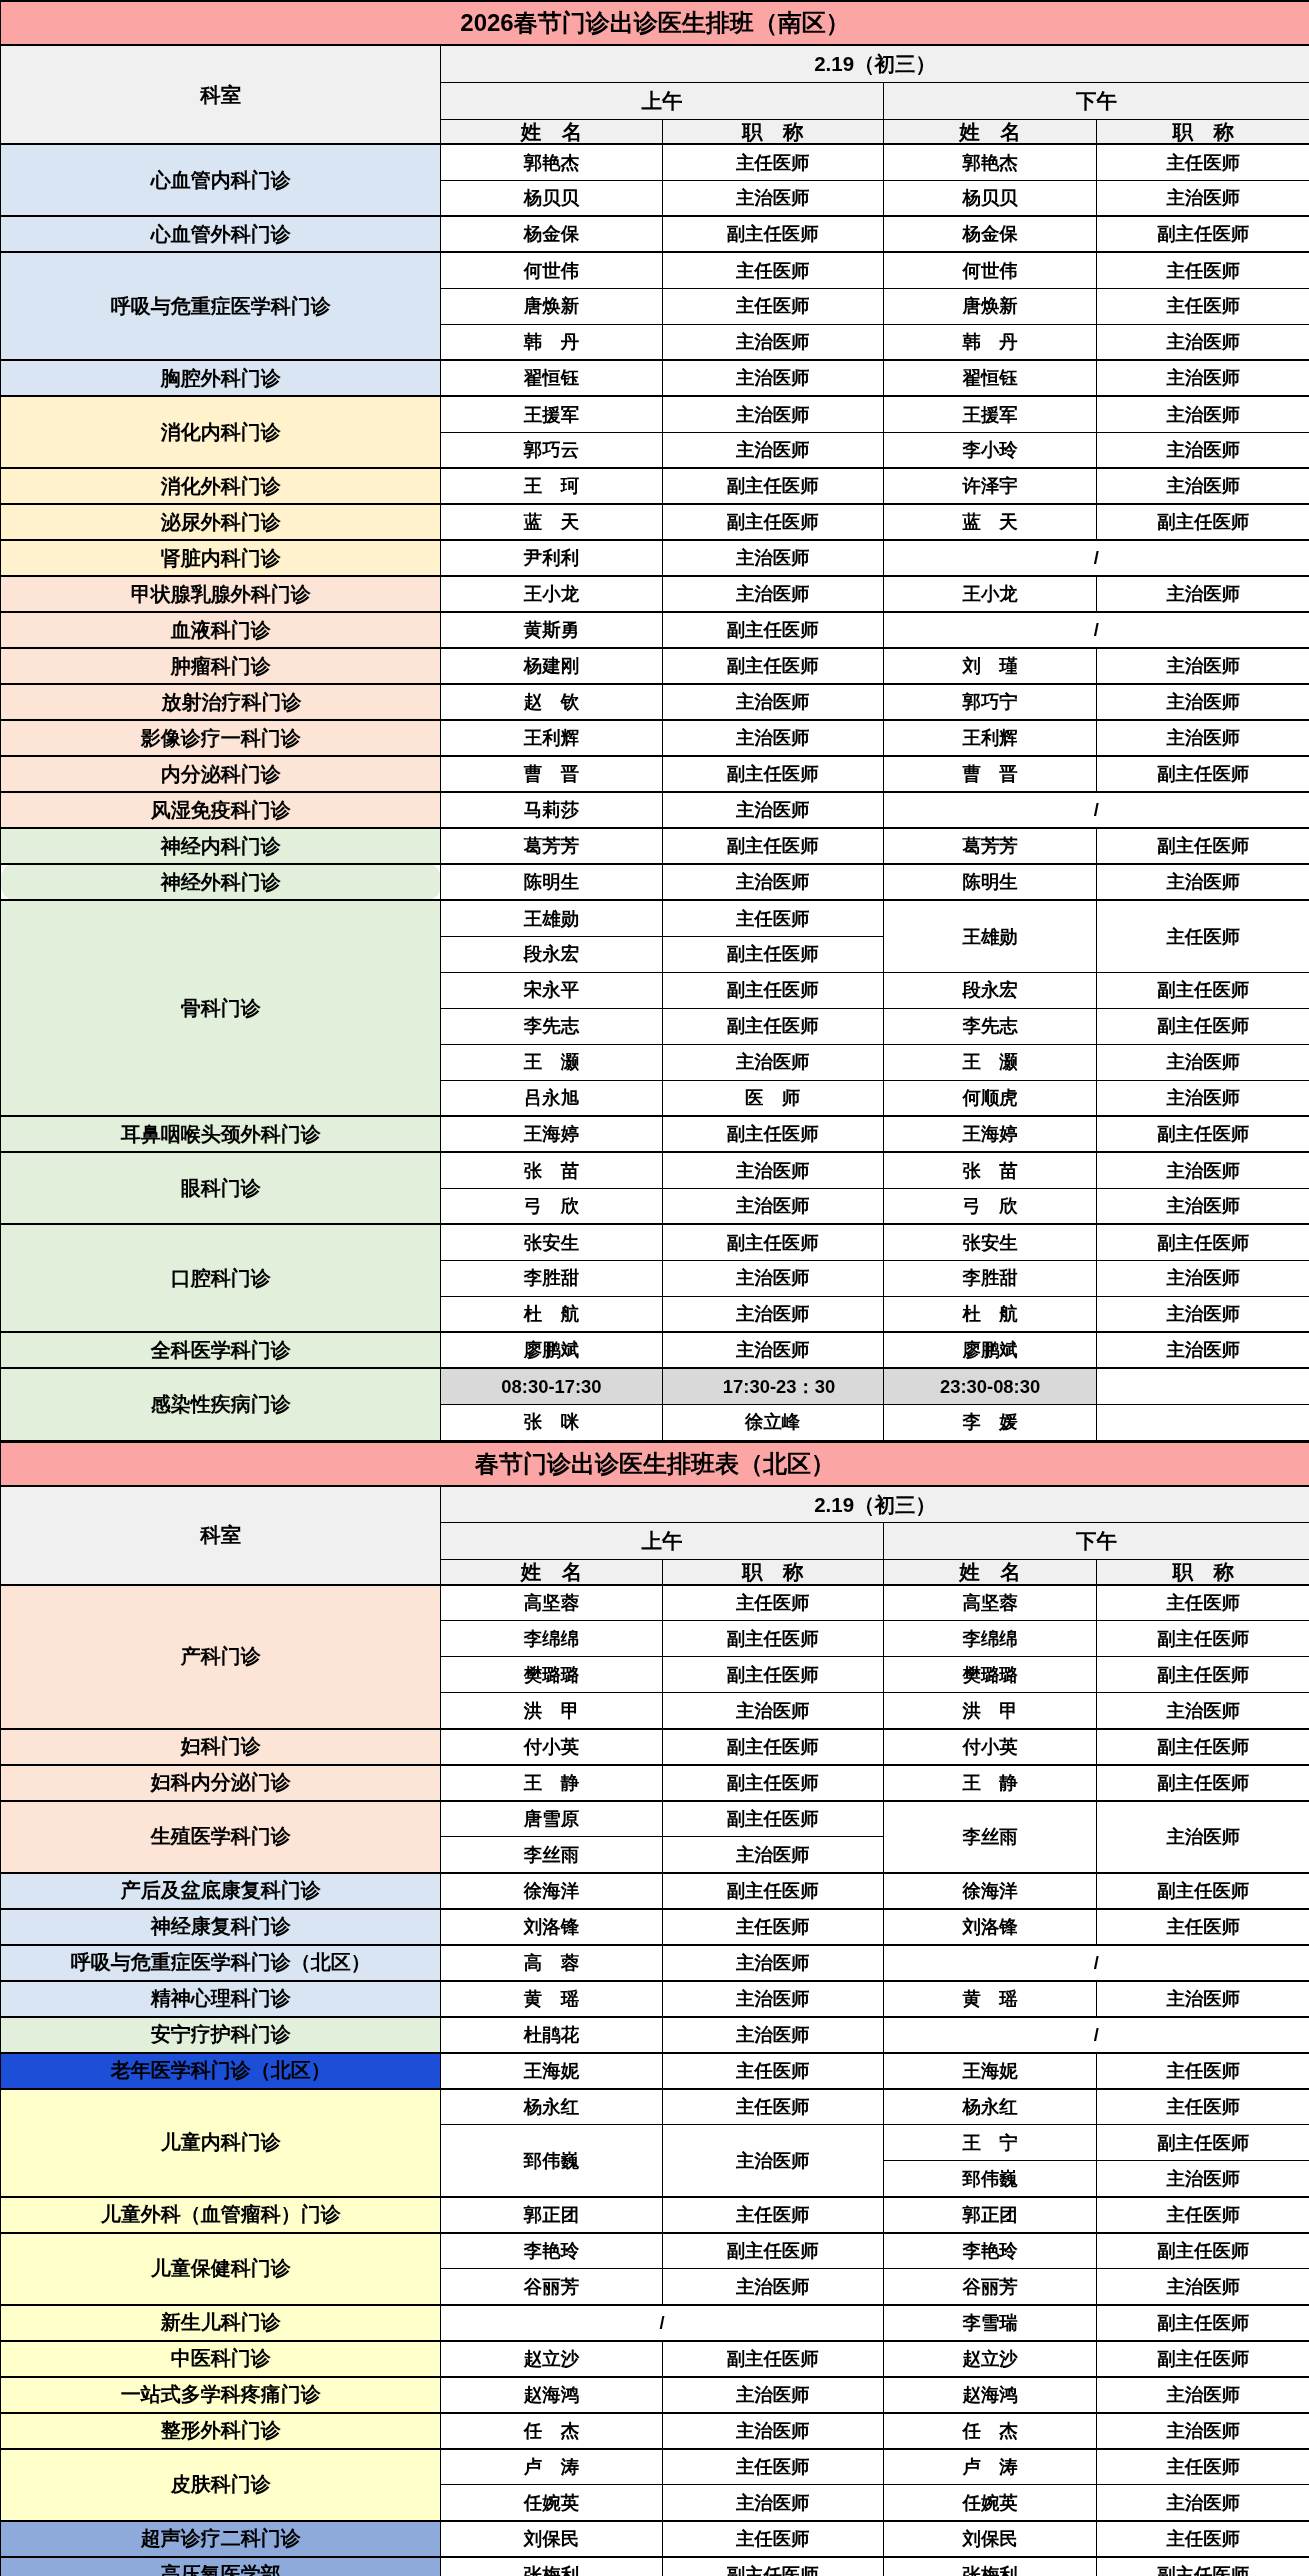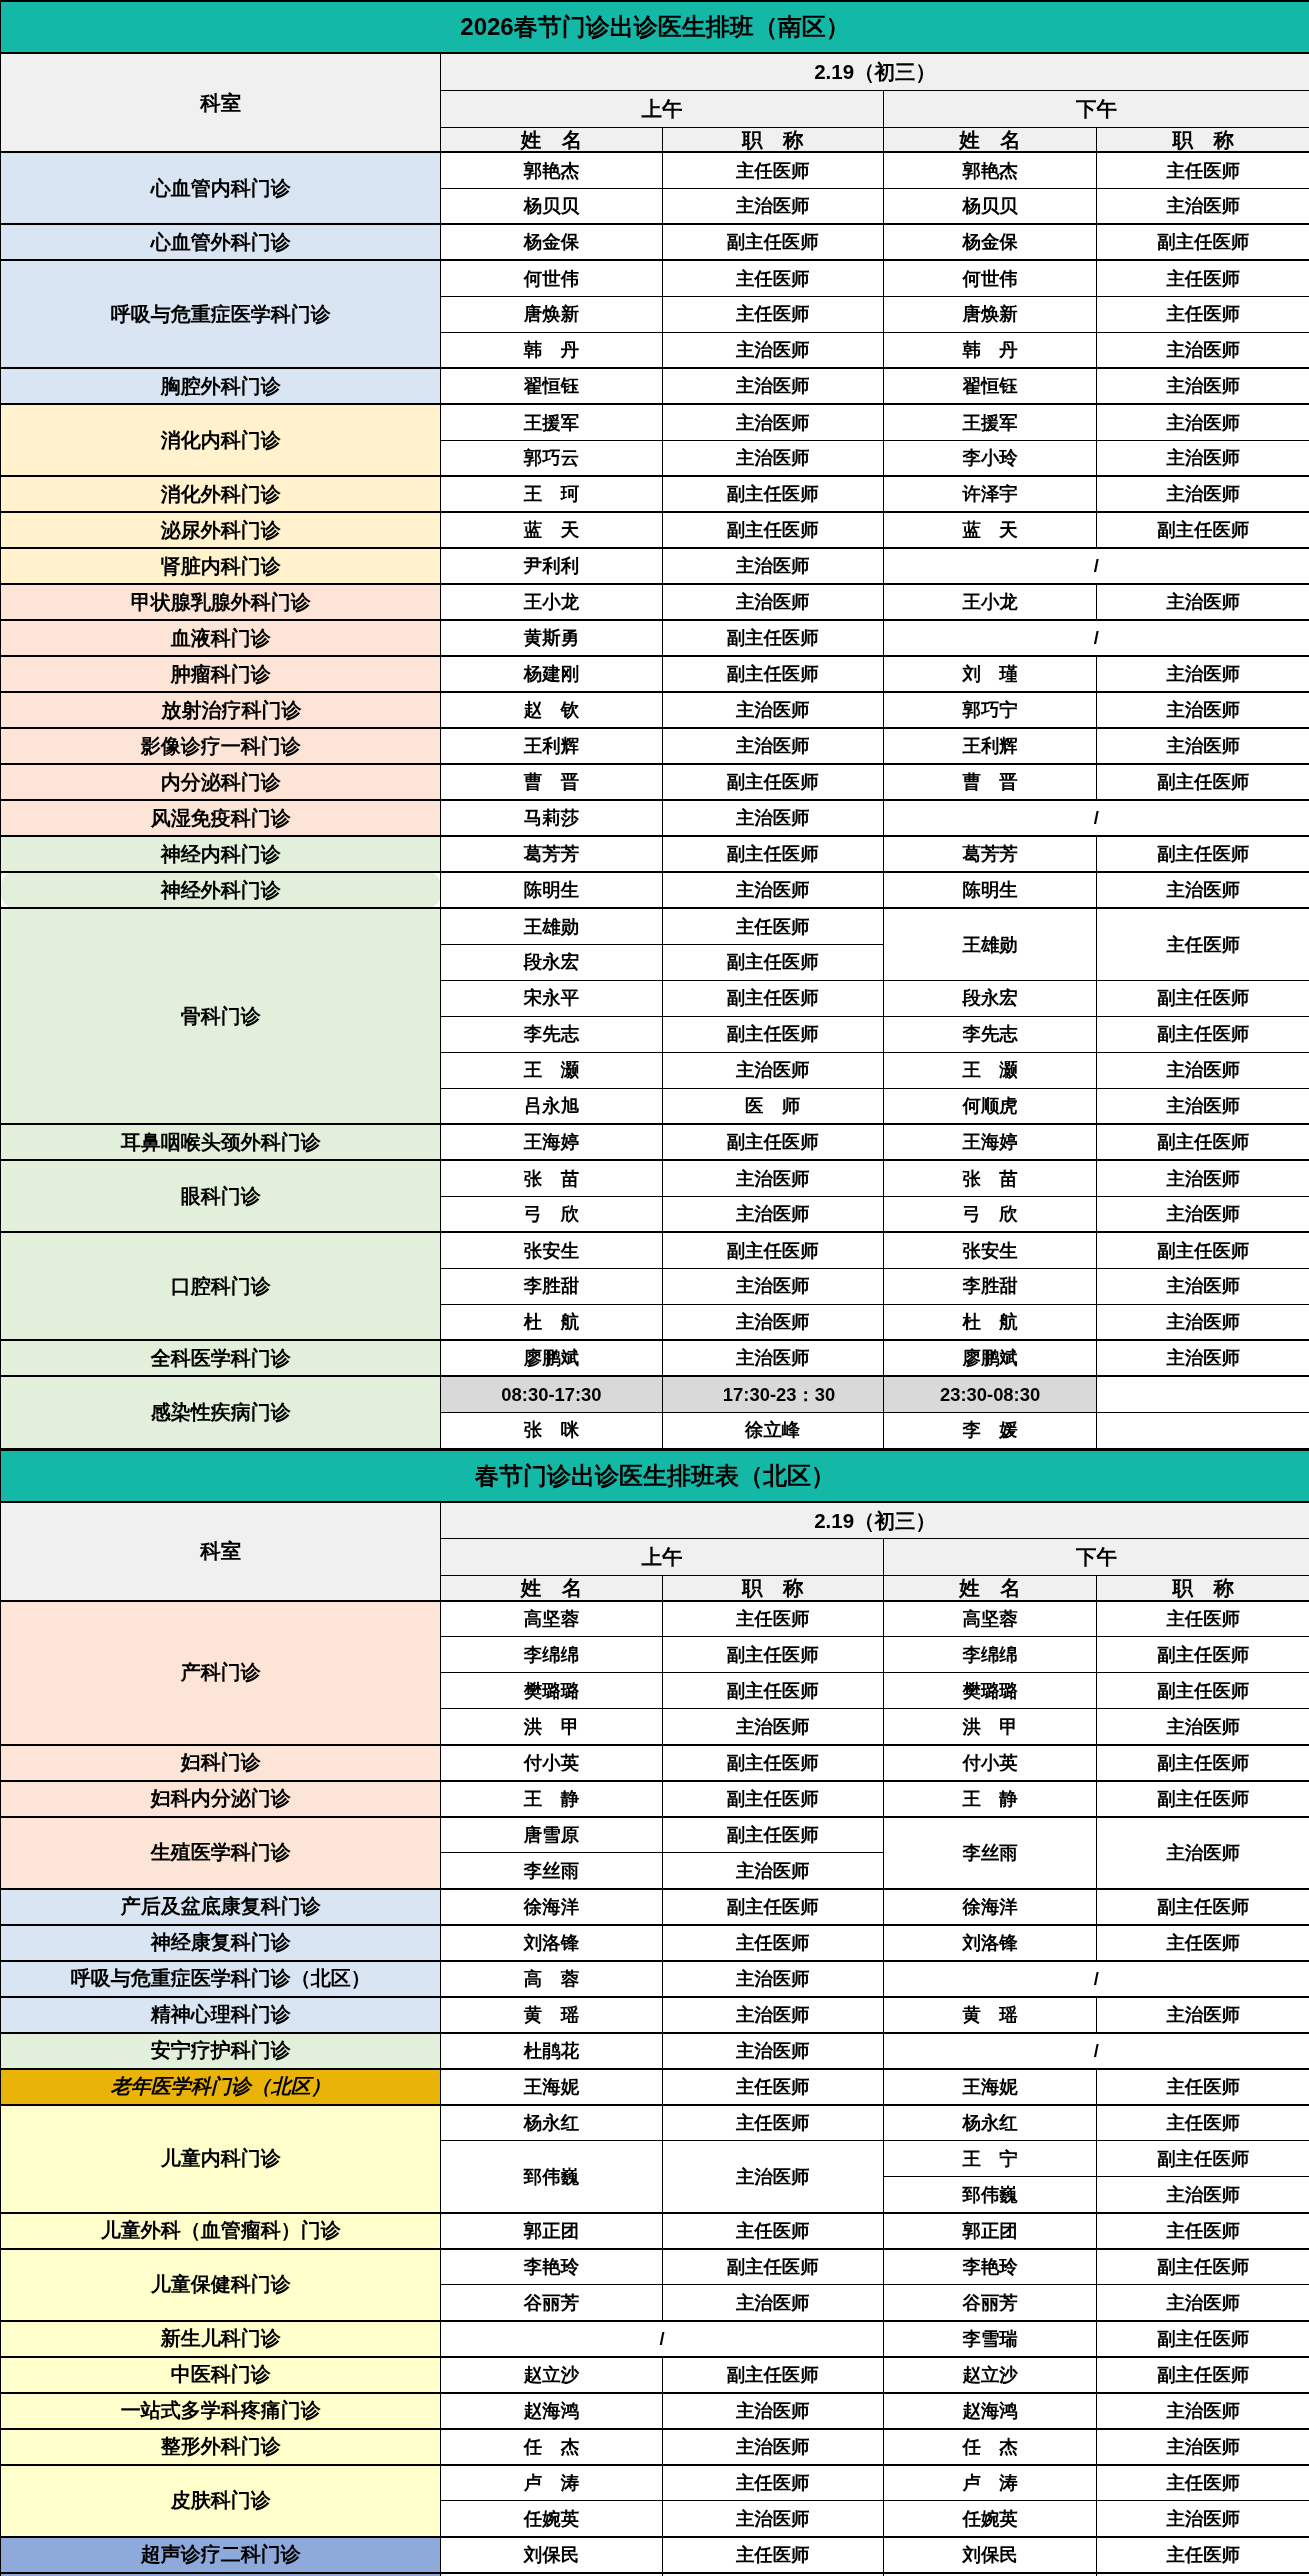--- a/index.html
+++ b/index.html
@@ -21,24 +21,24 @@
     padding: 0 2.2px;
     overflow: hidden;
     line-height: 1.15;
     word-break: keep-all;
   }
   tr.data-row { height: 36px; }
   tr.hrow1 { height: 37px; }
   tr.hrow2 { height: 37px; }
   tr.hrow3 { height: 24px; }
   td.title-cell {
-    height: 52px;
+    height: 44px;
     font-size: 24px;
     font-weight: 700;
-    background: #14b8a6;
+    background: #fca5a5;
     border-top: 2.2px solid #000;
     border-bottom: 2.2px solid #000;
   }
   th.h { font-size: 20.5px; font-weight: 700; }
   td.department-cell { font-size: 20px; font-weight: 700; }
   td.data-cell { font-size: 18.4px; font-weight: 700; }
   .gs { border-top: 2.2px solid #000; }
 </style>
 </head>
 <body>
@@ -409,21 +409,21 @@
           <td class="data-cell gs">黄　瑶</td>
           <td class="data-cell gs">主治医师</td>
         </tr>
         <tr class="data-row">
           <td class="department-cell gs" style="background: rgb(226, 239, 218);">安宁疗护科门诊</td>
           <td class="data-cell gs">杜鹃花</td>
           <td class="data-cell gs">主治医师</td>
           <td class="data-cell gs" colspan="2">/</td>
         </tr>
         <tr class="data-row">
-          <td class="department-cell gs" style="background: #eab308; font-style: italic;">老年医学科门诊（北区）</td>
+          <td class="department-cell gs" style="background: #1d4ed8;">老年医学科门诊（北区）</td>
           <td class="data-cell gs">王海妮</td>
           <td class="data-cell gs">主任医师</td>
           <td class="data-cell gs">王海妮</td>
           <td class="data-cell gs">主任医师</td>
         </tr>
         <tr class="data-row">
           <td class="department-cell gs" rowspan="3" style="background: rgb(255, 255, 204); margin-top: 24px;">儿童内科门诊</td>
           <td class="data-cell gs">杨永红</td>
           <td class="data-cell gs">主任医师</td>
           <td class="data-cell gs">杨永红</td>

